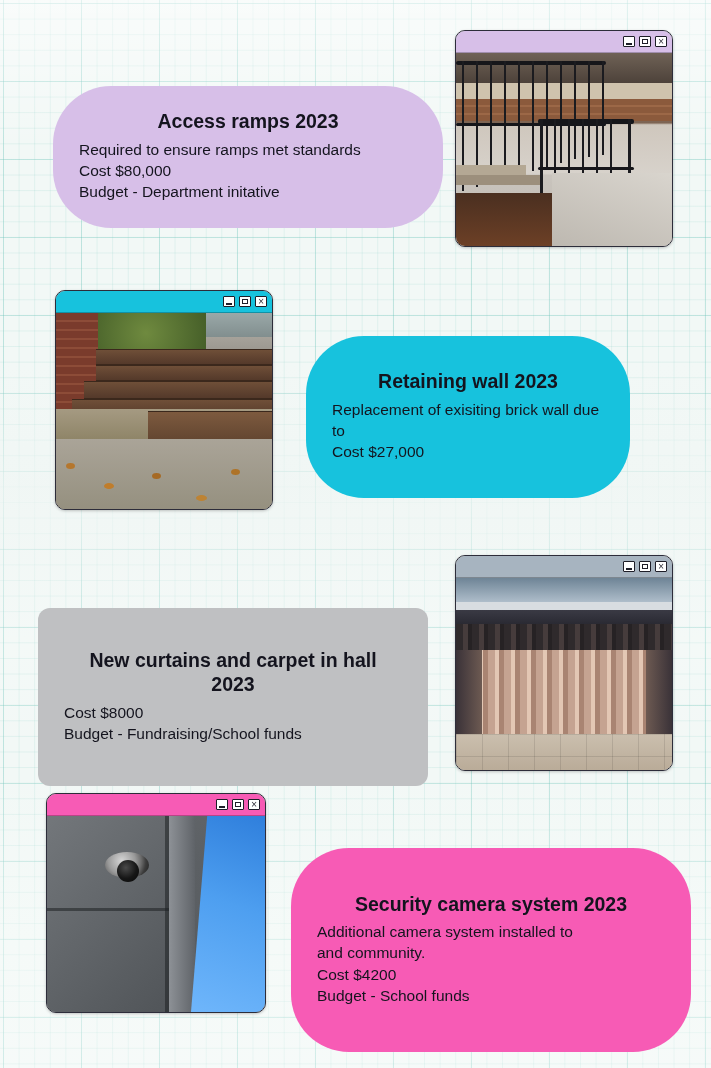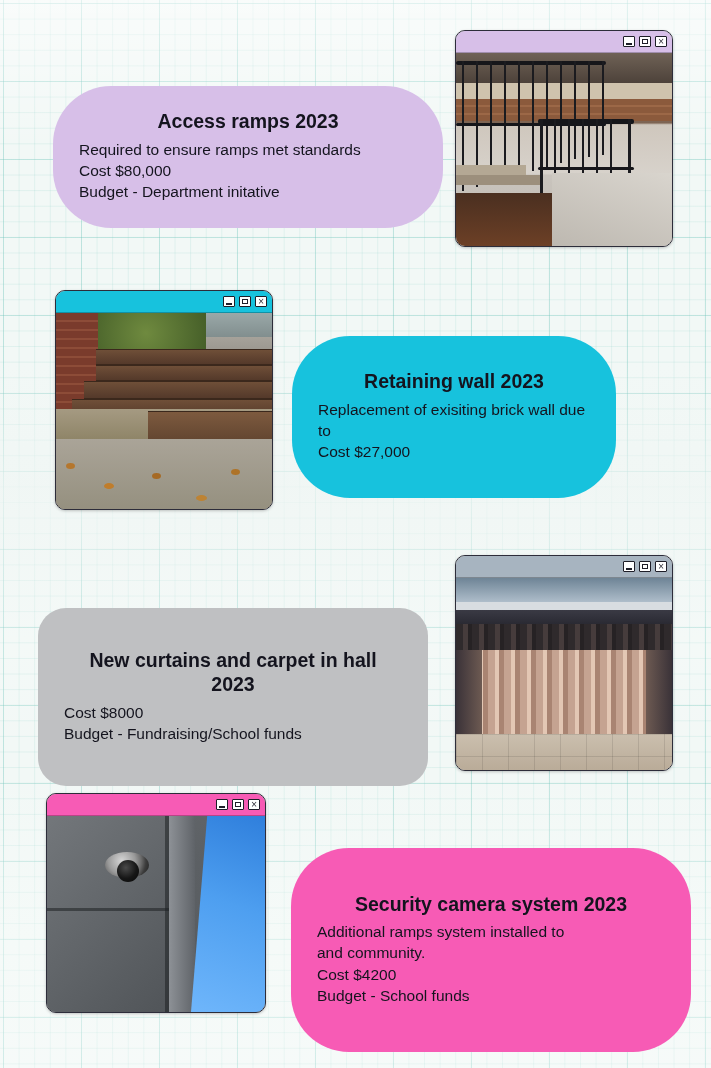--- a/index.html
+++ b/index.html
@@ -308,27 +308,27 @@
     <div class="wallband" style="left:92px;top:98px;width:126px;height:40px;background:linear-gradient(180deg,#7d5a3f,#5a3f2c);"></div>
     <div style="position:absolute;left:0;top:126px;width:218px;height:71px;background:linear-gradient(180deg,#aaa498,#95907f);"></div>
     <div style="position:absolute;left:10px;top:150px;width:9px;height:6px;border-radius:50%;background:#b5772e;"></div>
     <div style="position:absolute;left:48px;top:170px;width:10px;height:6px;border-radius:50%;background:#c07d2b;"></div>
     <div style="position:absolute;left:96px;top:160px;width:9px;height:6px;border-radius:50%;background:#a66a25;"></div>
     <div style="position:absolute;left:140px;top:182px;width:11px;height:6px;border-radius:50%;background:#bd8334;"></div>
     <div style="position:absolute;left:175px;top:156px;width:9px;height:6px;border-radius:50%;background:#ae7328;"></div>
   </div>
 </div>
 
-<div class="card" style="left:292px; top:300px; width:324px; height:162px; background:#17c2dd;">
+<div class="card" style="left:306px; top:300px; width:324px; height:162px; background:#17c2dd;">
   <div class="card-title">Retaining wall 2023</div>
   <div class="card-line">Replacement of exisiting brick wall due to</div>
   <div class="card-line">Cost $27,000</div>
 </div>
 
-<div class="card" style="left:38px; top:572px; width:390px; height:178px; background:#bfc0c2; border-radius:28px;">
+<div class="card" style="left:38px; top:572px; width:390px; height:178px; background:#bfc0c2; border-radius:12px;">
   <div class="card-title" style="padding:0 18px;">New curtains and carpet in hall 2023</div>
   <div class="card-line">Cost $8000</div>
   <div class="card-line">Budget - Fundraising/School funds</div>
 </div>
 
 <div class="photo" style="left:455px; top:555px; width:218px; height:216px;">
   <div class="titlebar" style="background:#a7b4c0;">
     <span class="wbtn min"></span>
     <span class="wbtn max"></span>
     <span class="wbtn">×</span>
@@ -357,17 +357,17 @@
     <div class="cam-seam" style="left:118px;top:0;width:4px;height:197px;"></div>
     <div class="pillar" style="left:122px;width:26px;"></div>
     <div class="sky"></div>
     <div class="cam-dome" style="left:58px;top:36px;width:44px;height:26px;"></div>
     <div class="cam-lens" style="left:70px;top:44px;width:22px;height:22px;"></div>
   </div>
 </div>
 
 <div class="card" style="left:291px; top:812px; width:400px; height:204px; background:#f75bb5;">
   <div class="card-title">Security camera system 2023</div>
-  <div class="card-line">Additional ramps system installed to</div>
+  <div class="card-line">Additional camera system installed to</div>
   <div class="card-line">and community.</div>
   <div class="card-line">Cost $4200</div>
   <div class="card-line">Budget - School funds</div>
 </div>
 
 </body></html>

